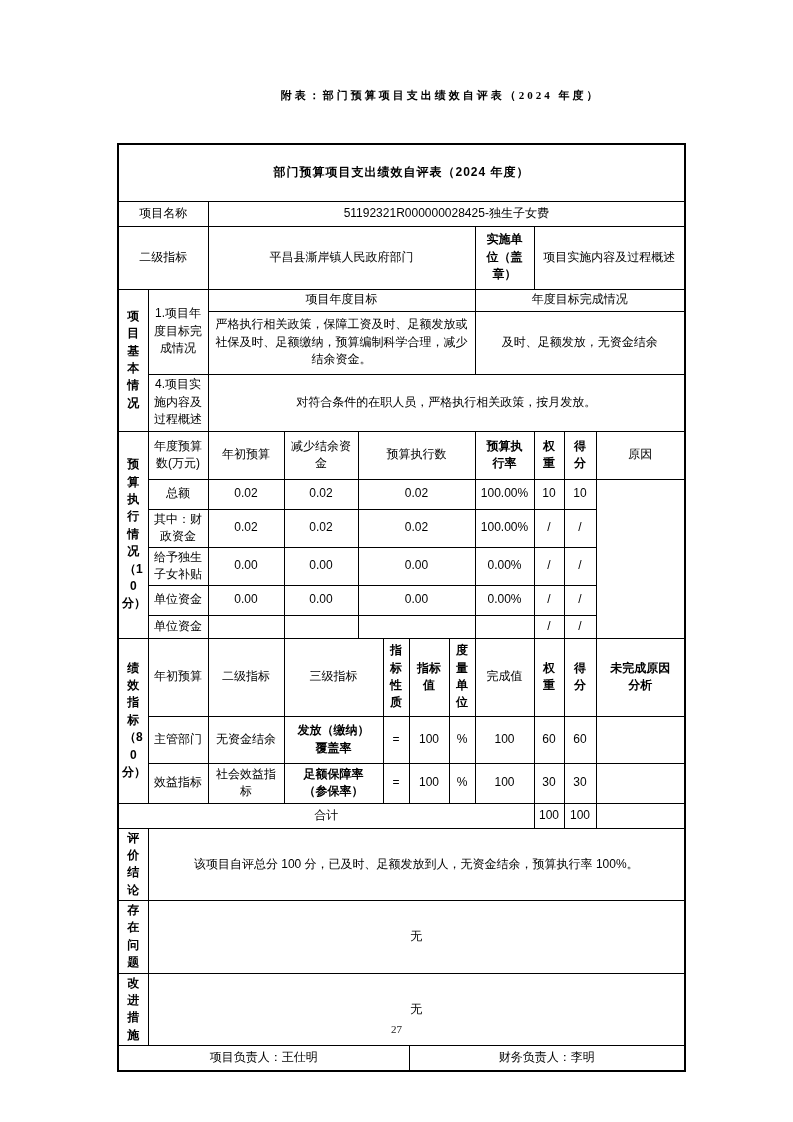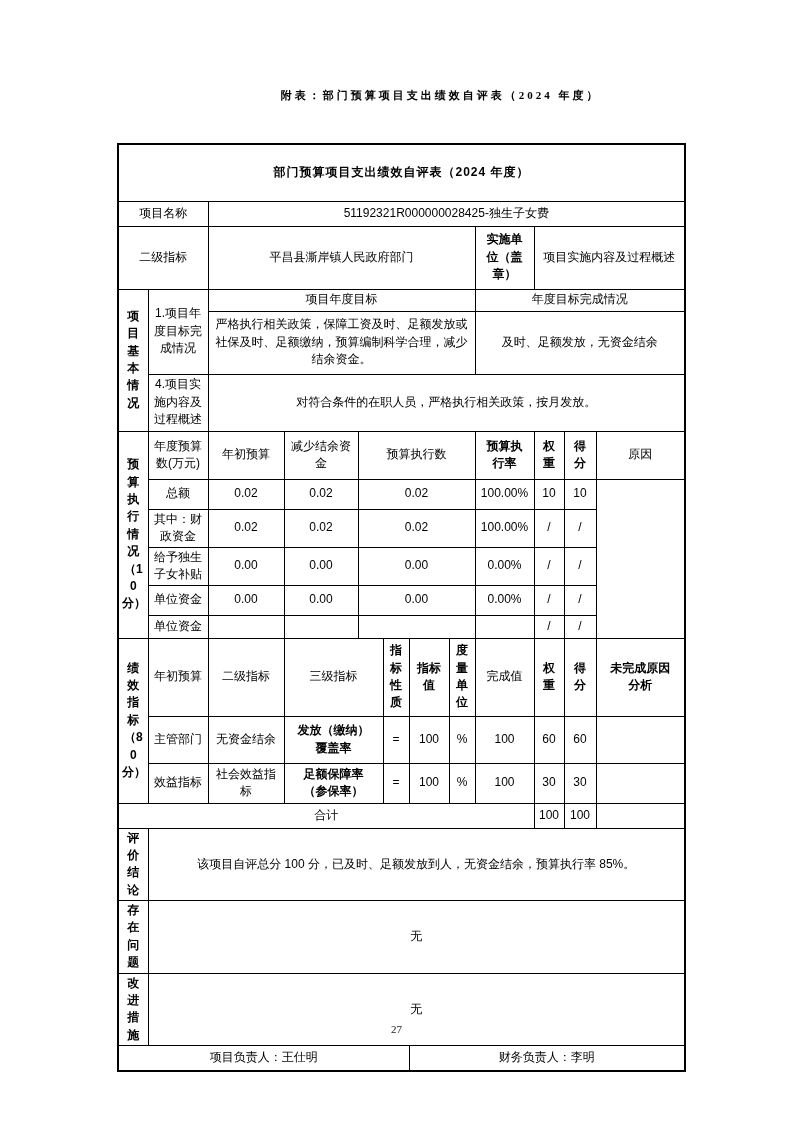--- a/index.html
+++ b/index.html
@@ -228,21 +228,21 @@
       <tr style="height:25px">
         <td colspan="9">合计</td>
         <td>100</td>
         <td>100</td>
         <td></td>
       </tr>
 
       <tr style="height:45px">
         <td class="pre">评价
 结论</td>
-        <td colspan="11" class="tl">该项目自评总分 100 分，已及时、足额发放到人，无资金结余，预算执行率 85%。</td>
+        <td colspan="11" class="tl">该项目自评总分 100 分，已及时、足额发放到人，无资金结余，预算执行率 100%。</td>
       </tr>
 
       <tr style="height:42px">
         <td class="pre">存在
 问题</td>
         <td colspan="11" class="tl">无</td>
       </tr>
 
       <tr style="height:40px">
         <td class="pre">改进

